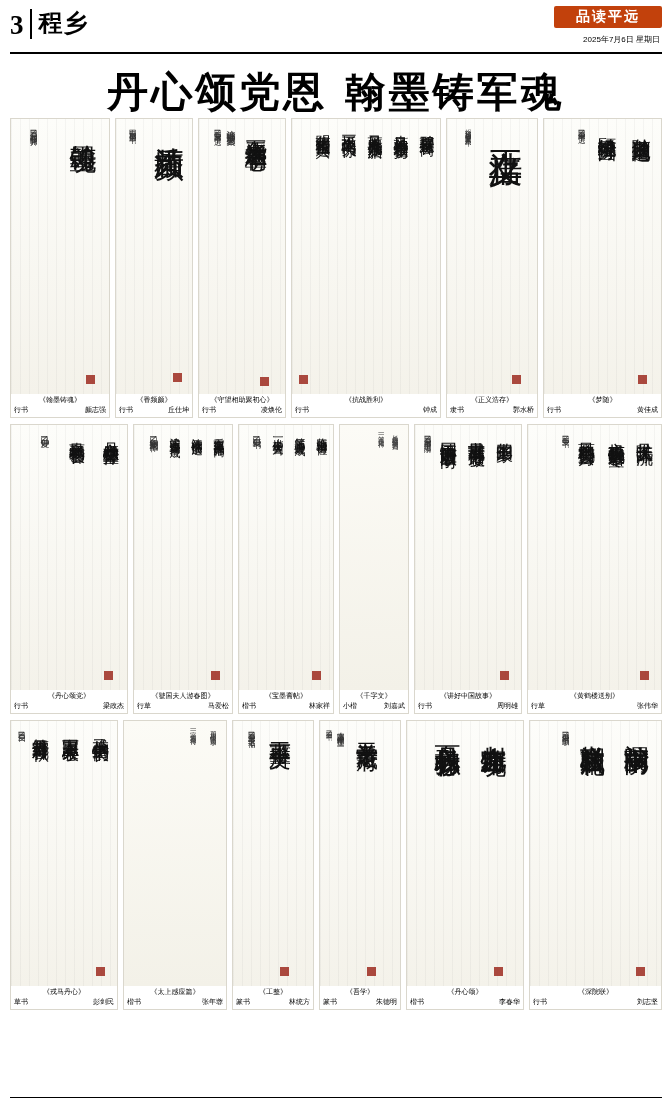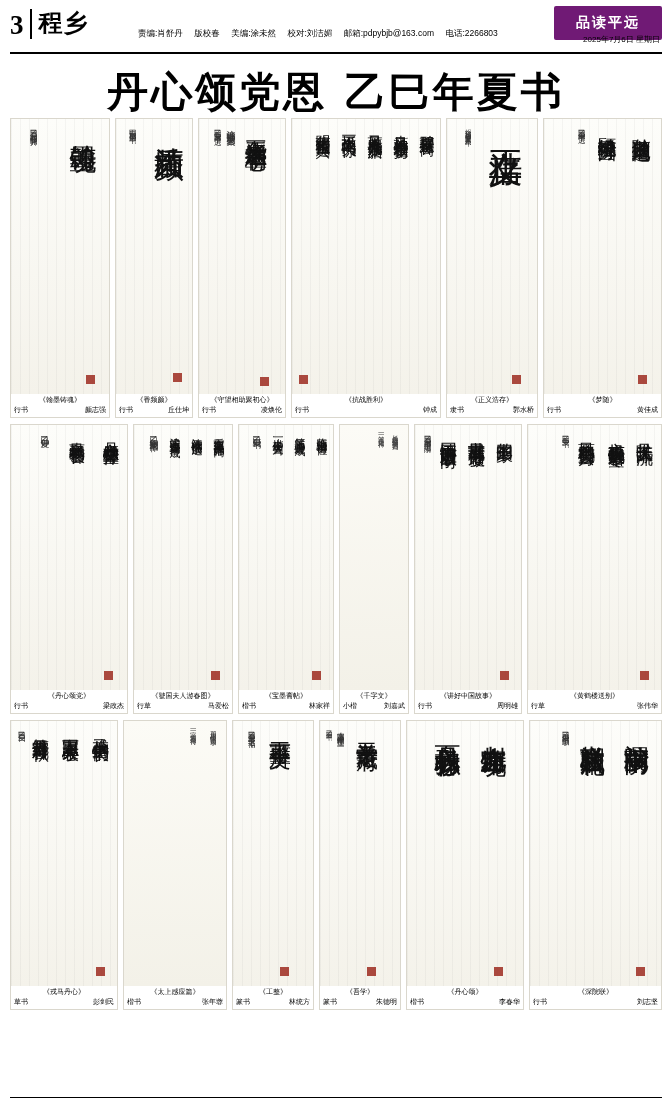--- a/index.html
+++ b/index.html
@@ -48,22 +48,22 @@
     position:absolute;
     left:128px;top:22px;
     font-size:8.5px;
     white-space:nowrap;
     letter-spacing:0px;
   }
   .credits span{margin-right:9px;}
   .logo-box{
     position:absolute;
     right:0;top:0;
-    width:108px;height:34px;
-    background:#701a75;
+    width:108px;height:22px;
+    background:#c2410c;
     color:#fff;
     display:flex;align-items:center;justify-content:center;
     font-size:14px;font-weight:bold;letter-spacing:2px;
     border-radius:2px;
   }
   .logo-date{
     position:absolute;
     right:2px;top:28px;
     font-size:8px;
     white-space:nowrap;
@@ -167,34 +167,26 @@
 </head>
 <body>
 
 <div class="page">
 
   <div class="masthead">
     <div class="page-no">3</div>
     <div class="sep-bar"></div>
     <div class="section-name">程乡</div>
 
-    <div class="credits">
-      <span>责编:肖舒丹</span>
-      <span>版校春</span>
-      <span>美编:涂未然</span>
-      <span>校对:刘洁媚</span>
-      <span>邮箱:pdpybjb@163.com</span>
-      <span>电话:2266803</span>
-    </div>
 
     <div class="logo-box">品读平远</div>
     <div class="logo-date">2025年7月6日  星期日</div>
   </div>
 
-  <div class="headline">丹心颂党恩  乙巳年夏书</div>
+  <div class="headline">丹心颂党恩  翰墨铸军魂</div>
 
   <div class="grid">
 
     <div class="row" style="height:300px;">
       <div class="work" style="width:100px;">
         <div class="art">
           <div class="col" style="right:12px;font-size:27px;">翰墨铸魂</div>
           <div class="col" style="right:72px;font-size:8px;color:#333;">乙巳夏月时廖州张邦</div>
           <div class="seal" style="right:14px;bottom:10px;"></div>
         </div>

